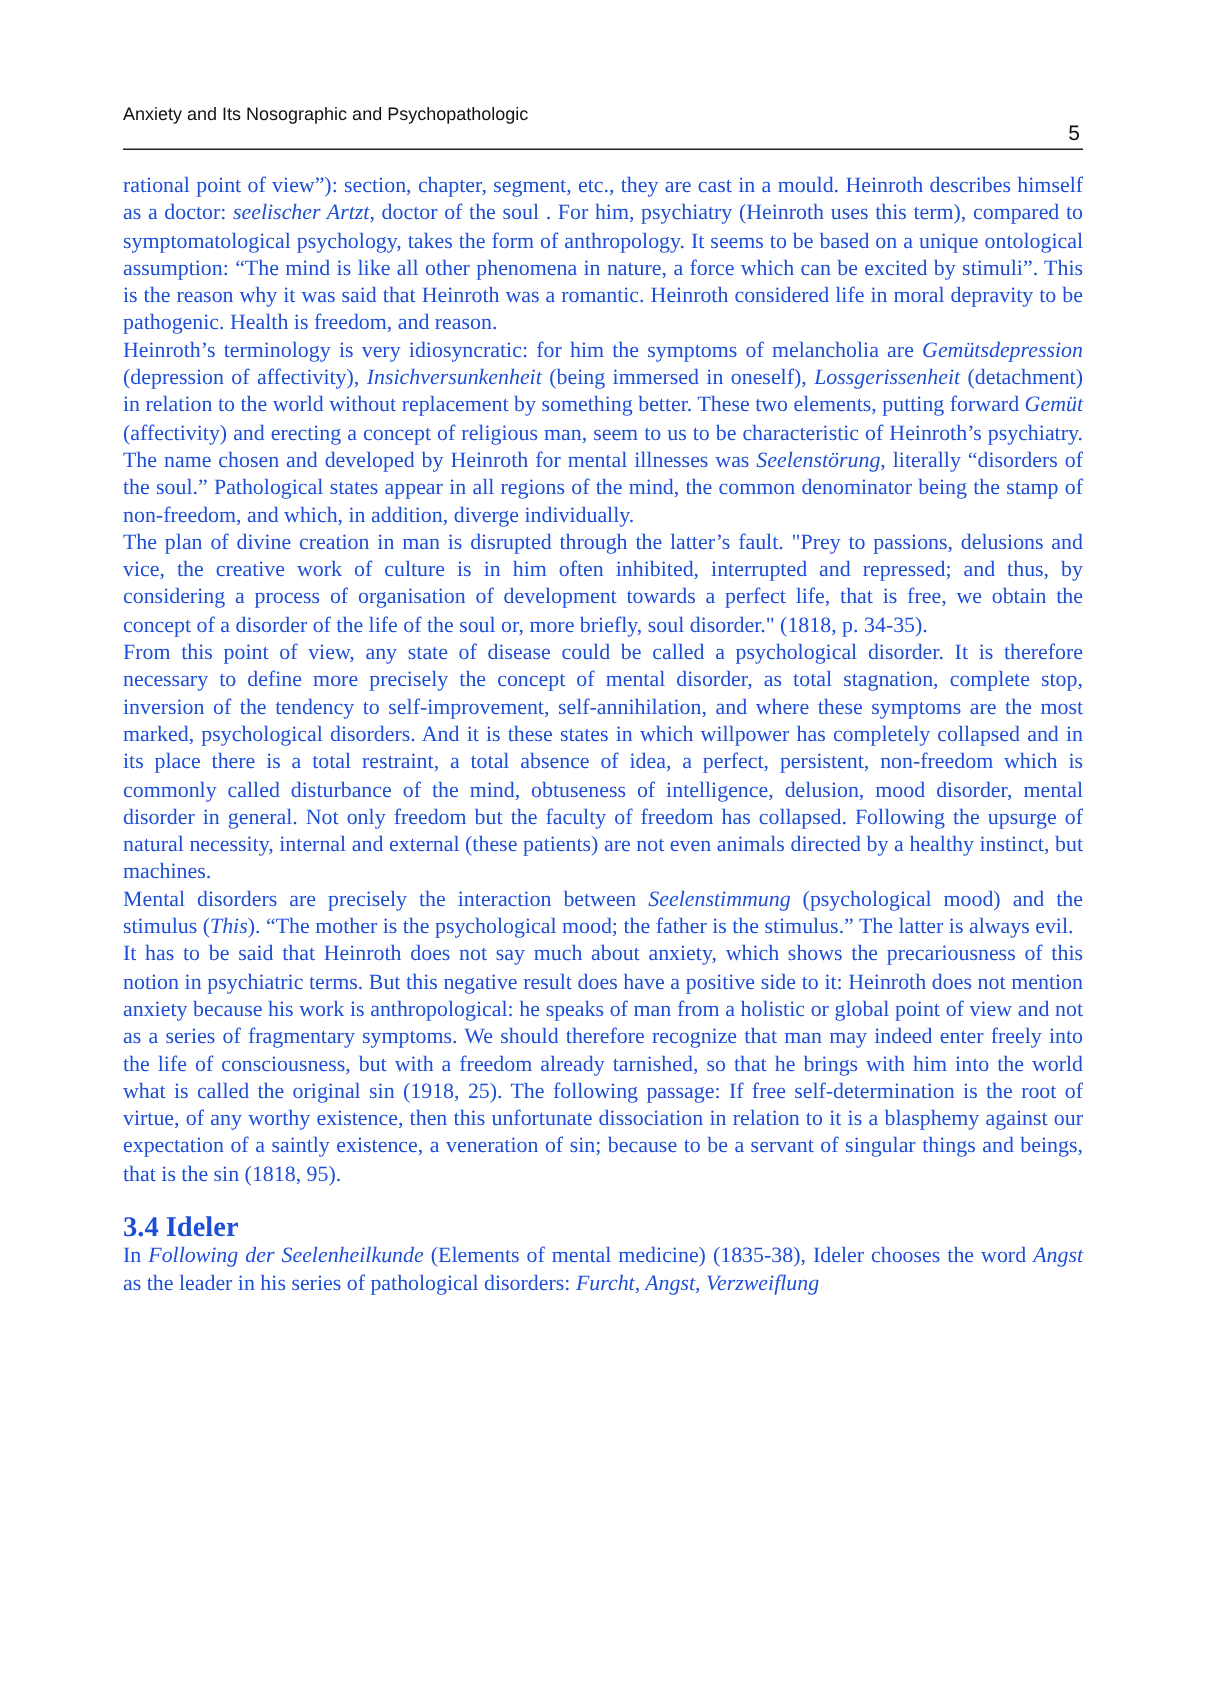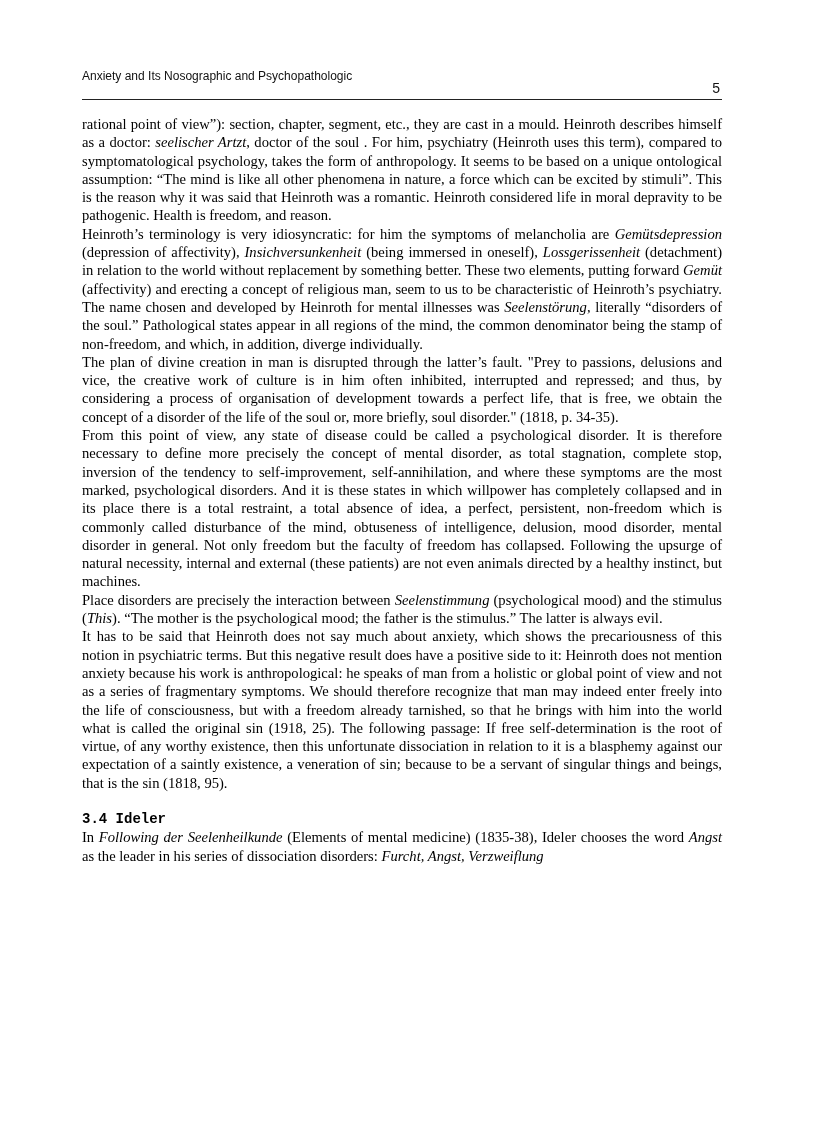--- a/index.html
+++ b/index.html
@@ -1,39 +1,39 @@
 <!DOCTYPE html>
 <html><head>
 <meta charset="utf-8">
 <style>
   html, body { margin:0; padding:0; background:#ffffff; }
   body { width:816px; height:1123px; position:relative; overflow:hidden; color:#1a1a1a; }
   .page { position:absolute; left:0; top:0; width:649px; height:1123px; }
   .header { position:absolute; left:82px; top:69px; width:640px; height:30px; border-bottom:1.5px solid #222; font-family:"Liberation Sans", sans-serif; font-size:12px; line-height:14px; color:#111; }
   .header .titles { position:absolute; left:0; top:0; }
   .header .pnum { position:absolute; right:2px; top:12px; font-size:14px; }
-  .body { position:absolute; left:82px; top:115px; width:640px; font-family:"Liberation Serif", serif; font-size:14.6px; line-height:18.3px; text-align:justify; color:#000000; }
+  .body { position:absolute; left:82px; top:115px; width:640px; font-family:"Liberation Serif", serif; font-size:14.6px; line-height:18.3px; text-align:justify; color:#1d4ed8; }
   .body p { margin:0; }
   .body i { font-style:italic; }
-  .heading { font-family:Liberation Mono, monospace; font-weight:bold; font-size:14px; margin-top:18.3px !important; line-height:18px; }
+  .heading { font-family:Liberation Serif, serif; font-weight:bold; font-size:19px; margin-top:18.3px !important; line-height:18px; }
 </style>
 </head>
 <body>
 
 <div class="page">
   <div class="header">
     <div class="titles">
       <div>Anxiety and Its Nosographic and Psychopathologic</div>
     </div>
     <div class="pnum">5</div>
   </div>
 
   <div class="body">
     <p><span>rational point of view”): section, chapter, segment, etc., they are cast in a mould. Heinroth describes himself as a doctor: </span><i>seelischer Artzt</i><span>, doctor of the soul . For him, psychiatry (Heinroth uses this term), compared to symptomatological psychology, takes the form of anthropology. It seems to be based on a unique ontological assumption: “The mind is like all other phenomena in nature, a force which can be excited by stimuli”. This is the reason why it was said that Heinroth was a romantic. Heinroth considered life in moral depravity to be pathogenic. Health is freedom, and reason.</span></p>
     <p><span>Heinroth’s terminology is very idiosyncratic: for him the symptoms of melancholia are </span><i>Gemütsdepression</i><span> (depression of affectivity), </span><i>Insichversunkenheit</i><span> (being immersed in oneself), </span><i>Lossgerissenheit</i><span> (detachment) in relation to the world without replacement by something better. These two elements, putting forward </span><i>Gemüt</i><span> (affectivity) and erecting a concept of religious man, seem to us to be characteristic of Heinroth’s psychiatry. The name chosen and developed by Heinroth for mental illnesses was </span><i>Seelenstörung</i><span>, literally “disorders of the soul.” Pathological states appear in all regions of the mind, the common denominator being the stamp of non-freedom, and which, in addition, diverge individually.</span></p>
     <p><span>The plan of divine creation in man is disrupted through the latter’s fault. "Prey to passions, delusions and vice, the creative work of culture is in him often inhibited, interrupted and repressed; and thus, by considering a process of organisation of development towards a perfect life, that is free, we obtain the concept of a disorder of the life of the soul or, more briefly, soul disorder." (1818, p. 34-35).</span></p>
     <p><span>From this point of view, any state of disease could be called a psychological disorder. It is therefore necessary to define more precisely the concept of mental disorder, as total stagnation, complete stop, inversion of the tendency to self-improvement, self-annihilation, and where these symptoms are the most marked, psychological disorders. And it is these states in which willpower has completely collapsed and in its place there is a total restraint, a total absence of idea, a perfect, persistent, non-freedom which is commonly called disturbance of the mind, obtuseness of intelligence, delusion, mood disorder, mental disorder in general. Not only freedom but the faculty of freedom has collapsed. Following the upsurge of natural necessity, internal and external (these patients) are not even animals directed by a healthy instinct, but machines.</span></p>
-    <p><span>Place disorders are precisely the interaction between </span><i>Seelenstimmung</i><span> (psychological mood) and the stimulus (</span><i>This</i><span>). “The mother is the psychological mood; the father is the stimulus.” The latter is always evil.</span></p>
+    <p><span>Mental disorders are precisely the interaction between </span><i>Seelenstimmung</i><span> (psychological mood) and the stimulus (</span><i>This</i><span>). “The mother is the psychological mood; the father is the stimulus.” The latter is always evil.</span></p>
     <p><span>It has to be said that Heinroth does not say much about anxiety, which shows the precariousness of this notion in psychiatric terms. But this negative result does have a positive side to it: Heinroth does not mention anxiety because his work is anthropological: he speaks of man from a holistic or global point of view and not as a series of fragmentary symptoms. We should therefore recognize that man may indeed enter freely into the life of consciousness, but with a freedom already tarnished, so that he brings with him into the world what is called the original sin (1918, 25). The following passage: If free self-determination is the root of virtue, of any worthy existence, then this unfortunate dissociation in relation to it is a blasphemy against our expectation of a saintly existence, a veneration of sin; because to be a servant of singular things and beings, that is the sin (1818, 95).</span></p>
     <p class="heading">3.4 Ideler</p>
-    <p><span>In </span><i>Following der Seelenheilkunde</i><span> (Elements of mental medicine) (1835-38), Ideler chooses the word </span><i>Angst</i><span> as the leader in his series of dissociation disorders: </span><i>Furcht, Angst, Verzweiflung</i></p>
+    <p><span>In </span><i>Following der Seelenheilkunde</i><span> (Elements of mental medicine) (1835-38), Ideler chooses the word </span><i>Angst</i><span> as the leader in his series of pathological disorders: </span><i>Furcht, Angst, Verzweiflung</i></p>
   </div>
 </div>
 
 </body></html>

